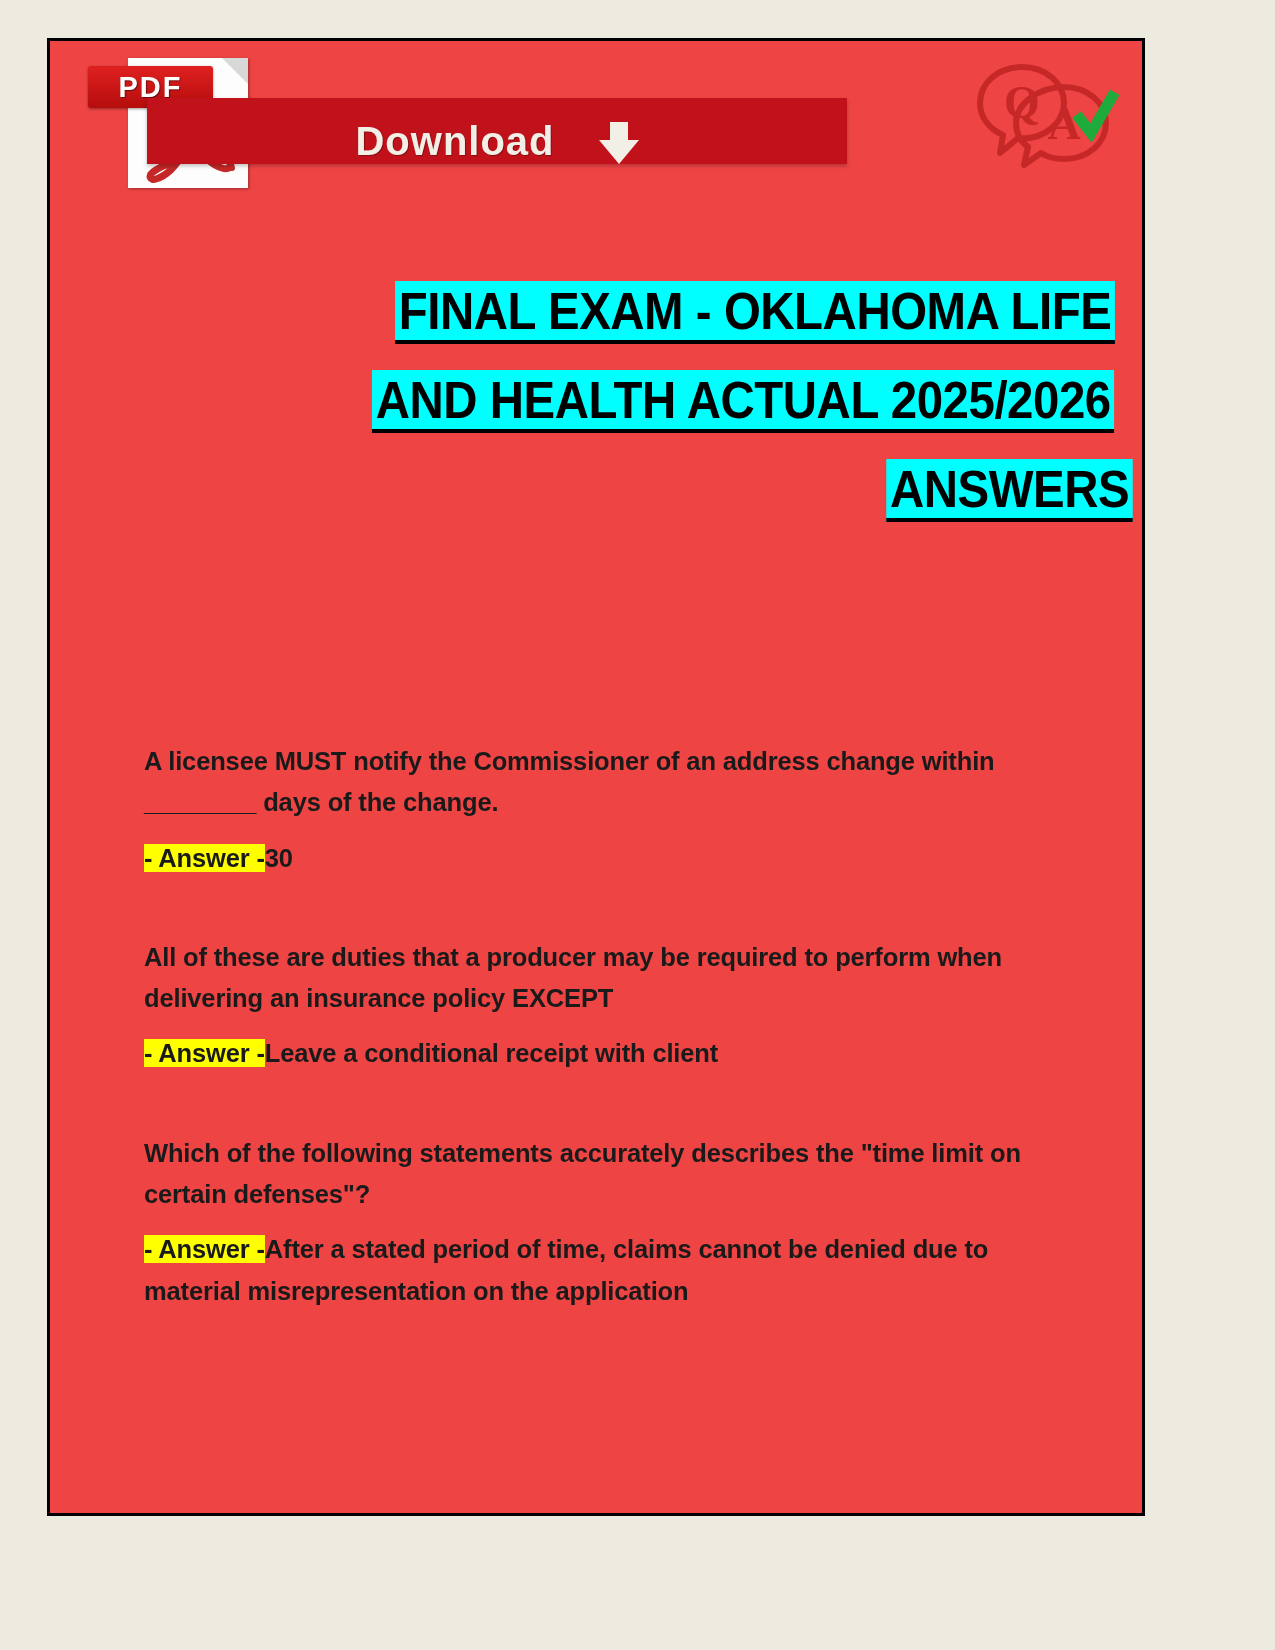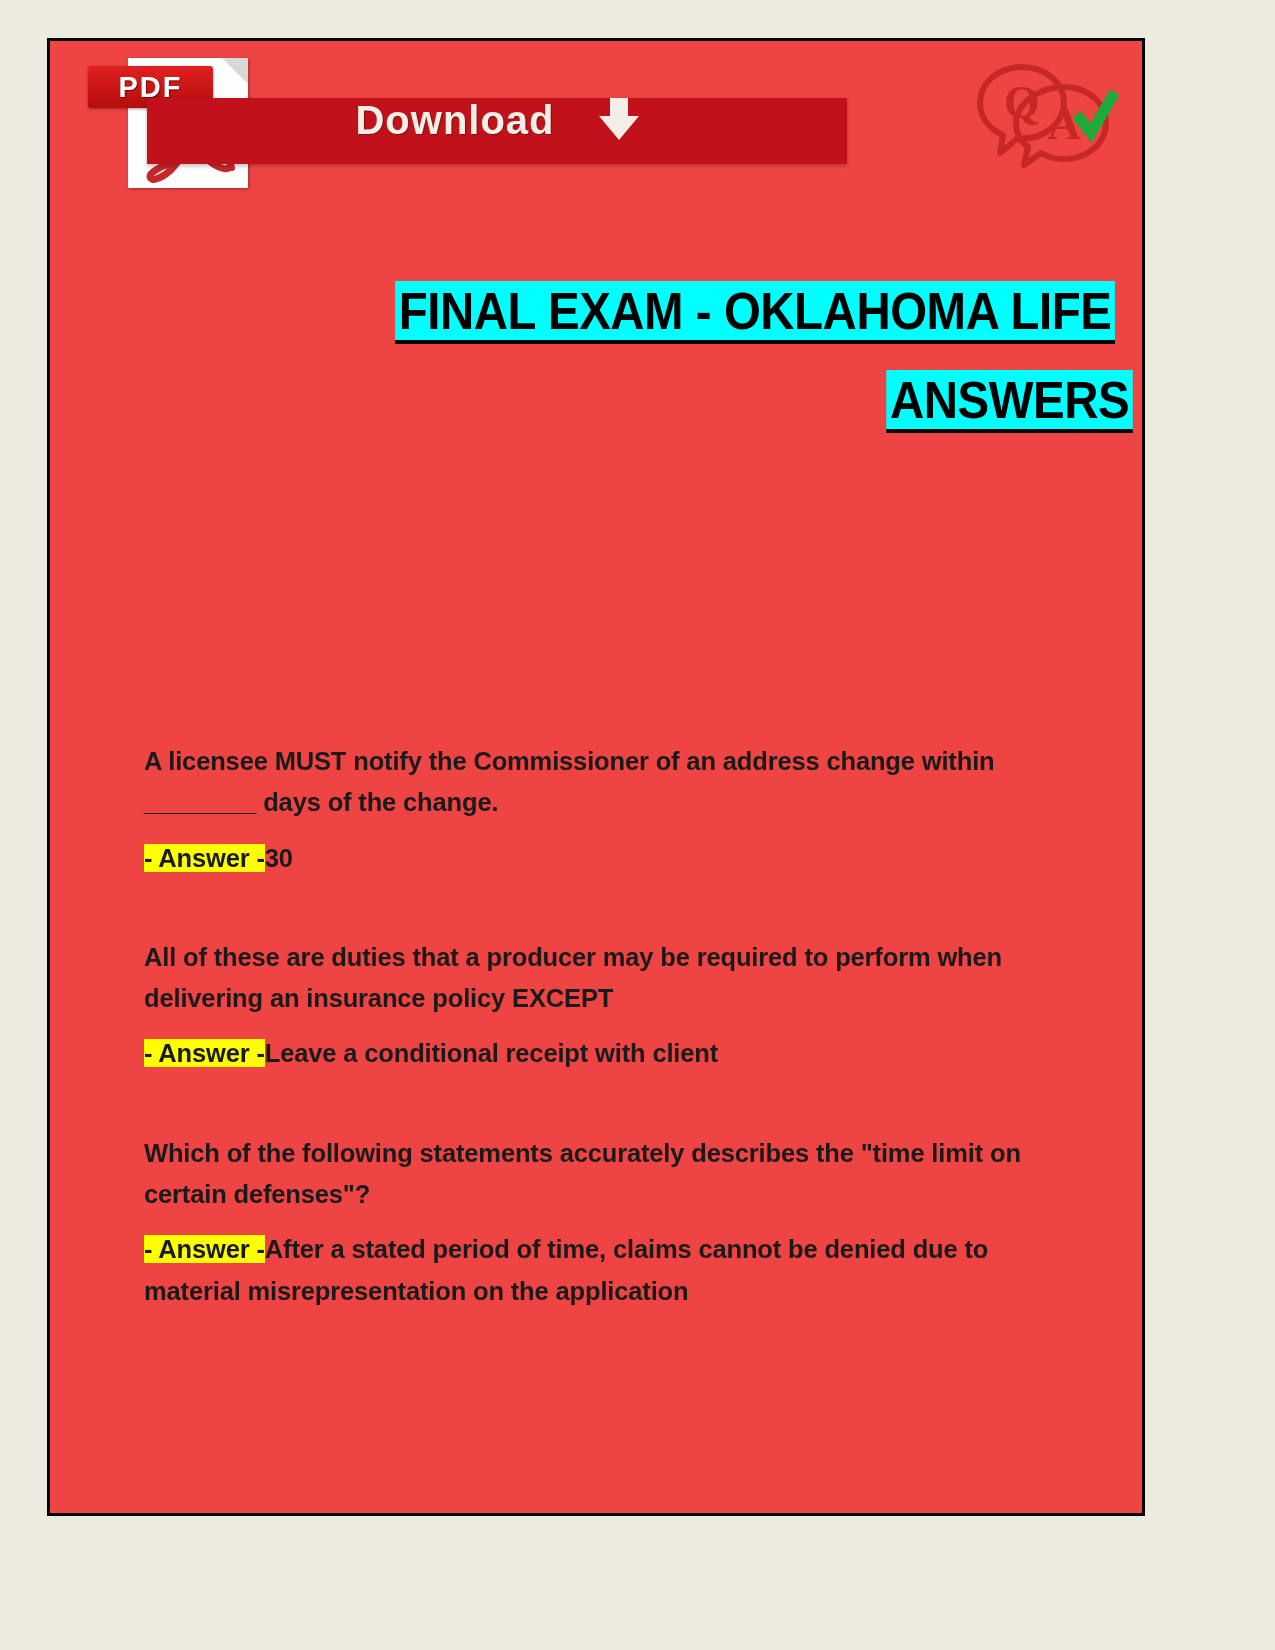--- a/index.html
+++ b/index.html
@@ -89,21 +89,21 @@
 
   
   .download-btn {
     position: absolute;
     left: 97px;
     top: 57px;
     width: 700px;
     height: 66px;
     background: #c1121b;
     display: flex;
-    align-items: flex-start;
+    align-items: flex-end;
     justify-content: center;
     gap: 44px;
     box-shadow: 0 2px 4px rgba(0,0,0,.25);
   }
   .download-label {
     color: #f2efe6;
     font-family: "Liberation Sans", sans-serif;
     font-weight: bold;
     font-size: 40px;
     letter-spacing: 1px;
@@ -231,20 +231,21 @@
 
       <path d="M104 34 C128 34 146 50 146 70 C146 90 128 106 104 106 C95 106 87 104 81 100 L64 112 L68 94 C60 88 56 79 56 70 C56 50 80 34 104 34 Z" fill="none" stroke="#c62828" stroke-width="6" stroke-linejoin="round"></path>
       <text x="104" y="86" font-family="'Liberation Serif', serif" font-size="46" font-weight="bold" fill="#c62828" text-anchor="middle">A</text>
 
       <path d="M120 66 L131 80 L152 44" fill="none" stroke="#1faa3c" stroke-width="11" stroke-linecap="square" stroke-linejoin="miter"></path>
     </svg>
   </div>
 
   <div class="title-block">
     <div class="title-line"><span>FINAL EXAM - OKLAHOMA LIFE</span></div>
+    <div class="title-line"><span>AND HEALTH ACTUAL 2025/2026</span></div>
     <div class="title-line"><span>ANSWERS</span></div>
   </div>
 
   <div class="body-block">
 
     <div class="qa-group">
       <p class="q-text">
         <span>A licensee MUST notify the Commissioner of an address change within</span>
         <span>________ days of the change.</span>
       </p>

